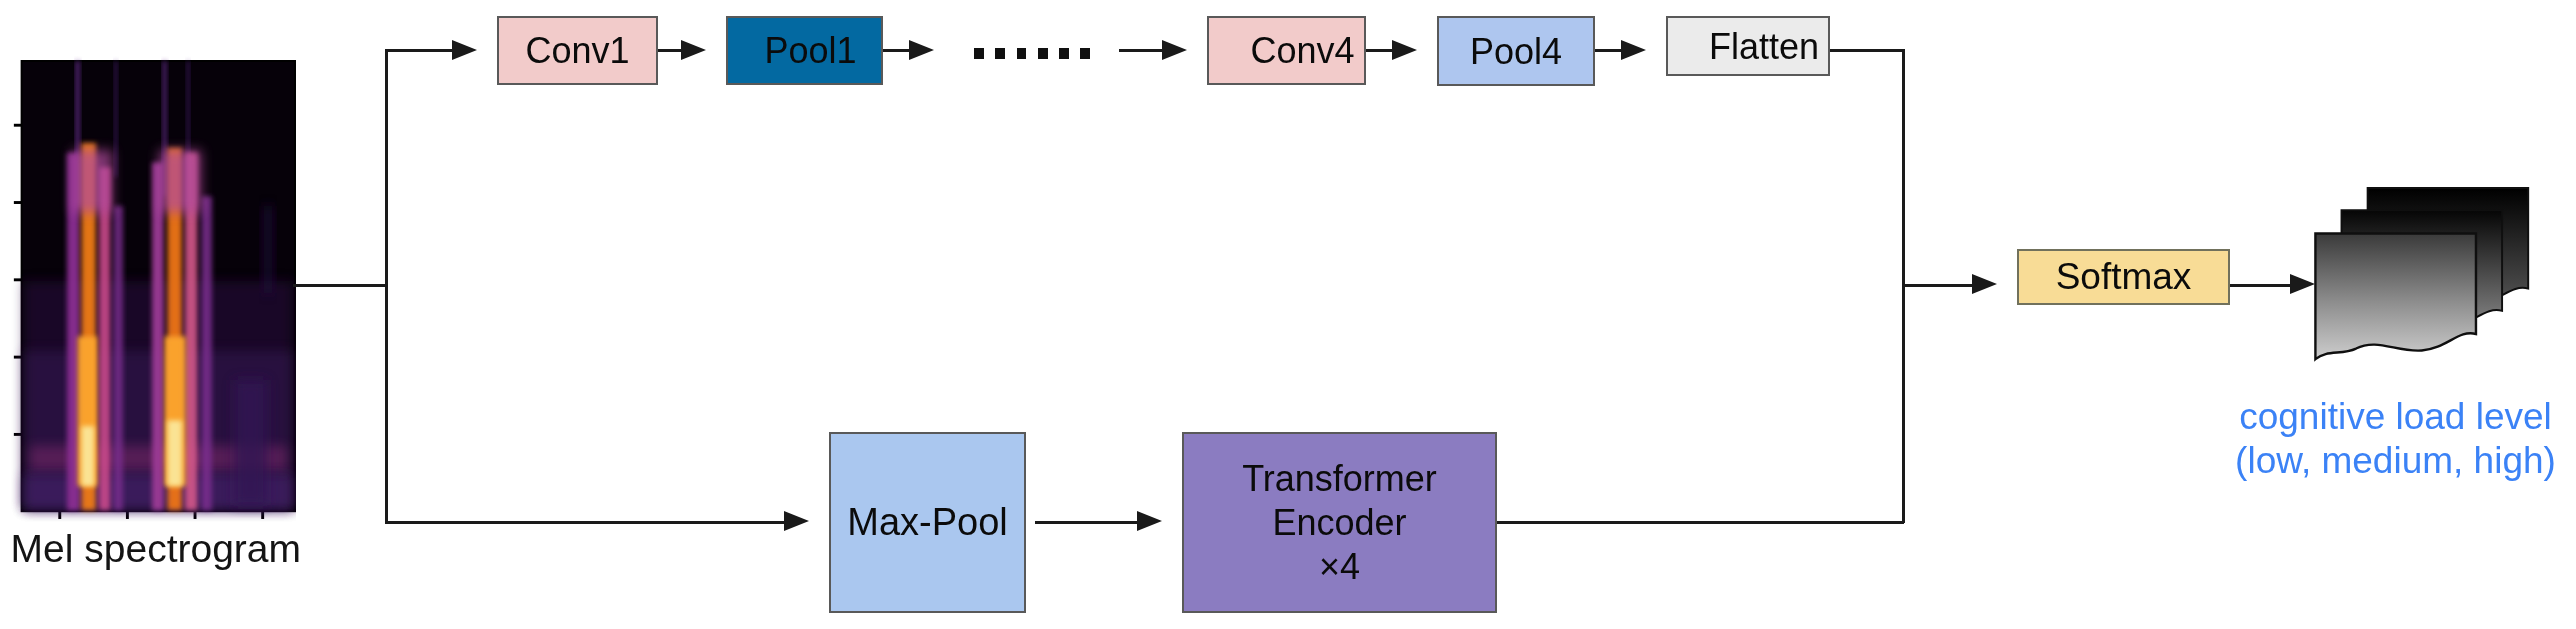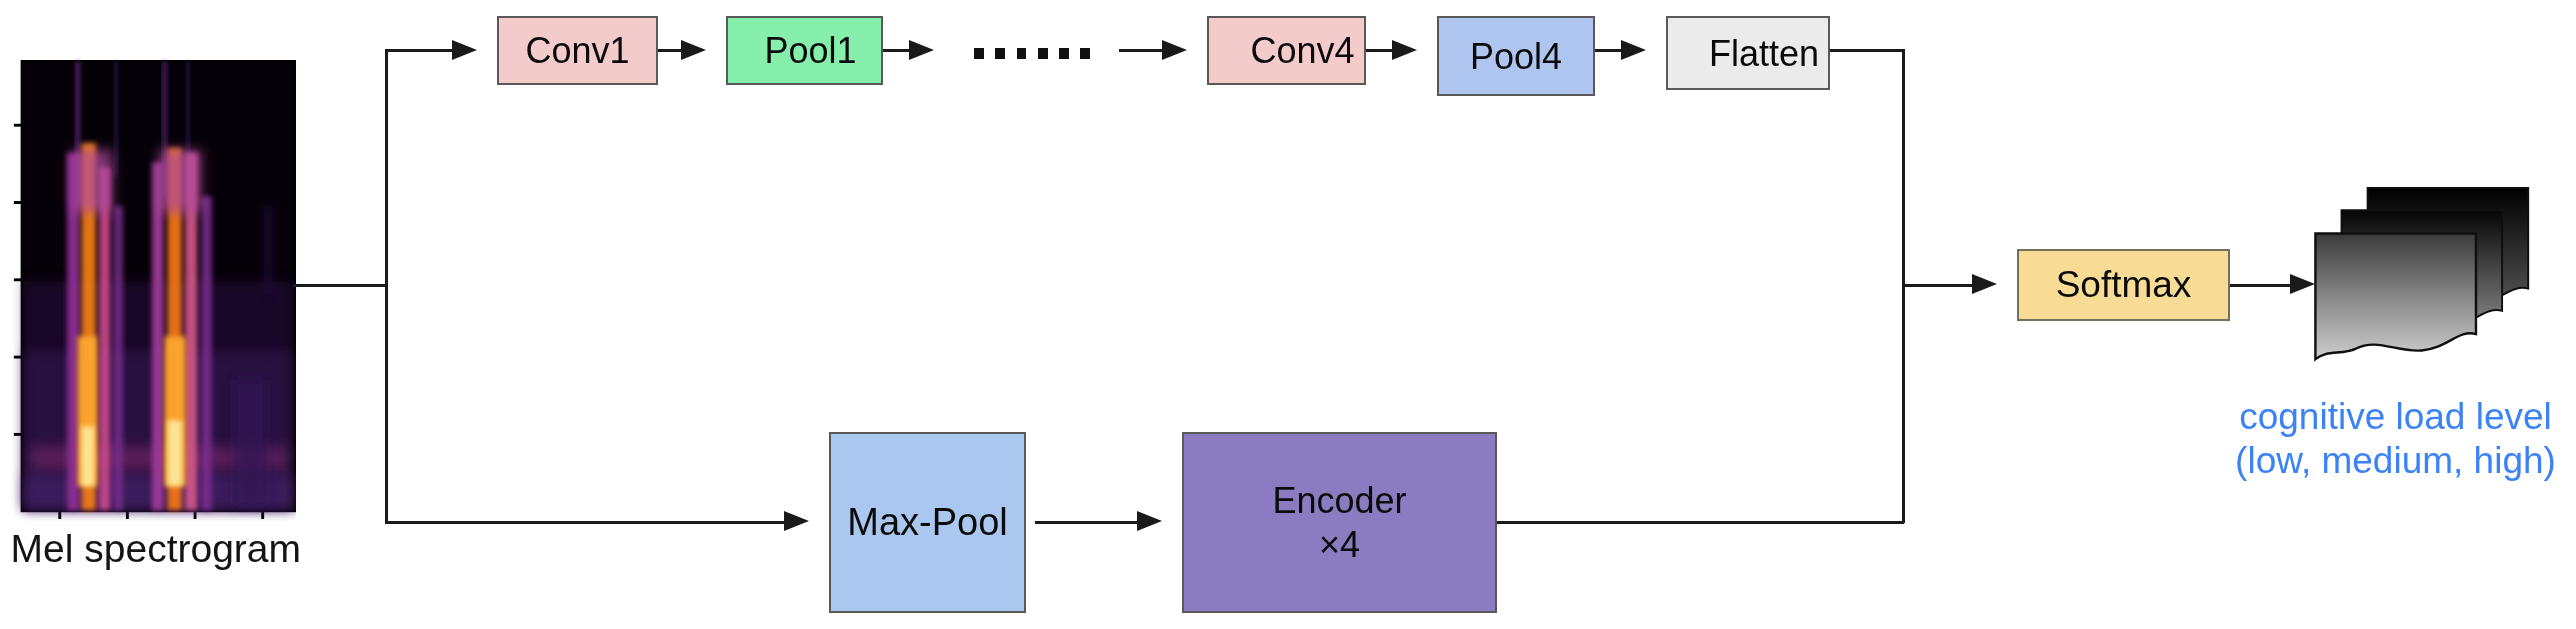--- a/index.html
+++ b/index.html
@@ -17,26 +17,26 @@
   }
   
   .node{
     position:absolute;box-sizing:border-box;border:2.9px solid #595959;
     display:flex;align-items:center;justify-content:center;
     font-size:36px;line-height:1.1;color:#0b0b0b;text-align:center;margin-left:19px;
   }
   .node-conv1  {left:478px; top:16.4px; width:161px;height:69px;}
   .node-pool1  {left:707px; top:16.4px; width:157px;height:69px;}
   .node-conv4  {left:1188px;top:16.4px; width:159px;height:69px;}
-  .node-pool4  {left:1418px;top:16.4px; width:158px;height:80px;}
-  .node-flatten{left:1647px;top:16.4px; width:164px;height:74px;padding-left:32px;}
+  .node-pool4  {left:1418px;top:16.4px; width:158px;height:70px;}
+  .node-flatten{left:1647px;top:16.4px; width:164px;height:60px;padding-left:32px;}
   .node-maxpool{left:810px; top:432px;width:197px;height:181px;font-size:38px;}
   .node-transformer{left:1163px;top:432px;width:315px;height:181px;font-size:36px;}
   .node-transformer .tline{display:block;line-height:44px;}
-  .node-softmax{left:1998px;top:249px;width:213px;height:72px;border-color:#71715c;font-size:37px;}
+  .node-softmax{left:1998px;top:249px;width:213px;height:56px;border-color:#71715c;font-size:37px;}
   
   .dots{position:absolute;left:974px;top:48px;display:flex;gap:11.6px;}
   .dots .dot{width:9.7px;height:10.6px;background:#101010;display:block;}
   
   .spec-wrap{position:absolute;left:9.7px;top:56px;width:286px;height:466px;}
   .spec-label{
     position:absolute;left:5.8px;top:527px;width:300px;text-align:center;
     font-size:39px;color:#141414;
   }
   
@@ -135,39 +135,40 @@
   <div class="arrow-right" style="left:1137px;top:511px;"></div>
   <div class="hline" style="left:1478px;top:521px;width:426px;"></div>
 
   <div class="vline" style="left:1902px;top:49px;height:474px;"></div>
   <div class="hline" style="left:1904px;top:284px;width:70px;"></div>
   <div class="arrow-right" style="left:1972px;top:274px;"></div>
   <div class="hline" style="left:2211px;top:284px;width:81px;"></div>
   <div class="arrow-right" style="left:2290px;top:274px;"></div>
 
   <div class="node node-conv1" style="background-color: rgb(242, 203, 202);">Conv1</div>
-  <div class="node node-pool1" style="background-color: #86efac; padding-left: 12px;">Pool1</div>
+  <div class="node node-pool1" style="background-color: #0369a1; padding-left: 12px;">Pool1</div>
 
   <div class="dots">
       <span class="dot"></span>
       <span class="dot"></span>
       <span class="dot"></span>
       <span class="dot"></span>
       <span class="dot"></span>
       <span class="dot"></span>
     </div>
 
   <div class="node node-conv4" style="background-color: rgb(242, 203, 202); padding-left: 32px;">Conv4</div>
   <div class="node node-pool4" style="background-color: rgb(174, 198, 239);">Pool4</div>
   <div class="node node-flatten" style="background-color: rgb(235, 235, 235);">Flatten</div>
 
   <div class="node node-maxpool" style="background-color: rgb(170, 199, 239);">Max-Pool</div>
 
   <div class="node node-transformer" style="background-color: rgb(139, 124, 193);">
     <div>
+      <span class="tline">Transformer</span>
       <span class="tline">Encoder</span>
       <span class="tline">×4</span>
     </div>
   </div>
 
   <div class="node node-softmax" style="background-color: rgb(248, 220, 150);">Softmax</div>
 
   <div class="docs-wrap">
     <svg width="236" height="209" viewBox="0 0 244 216">
       <defs>

